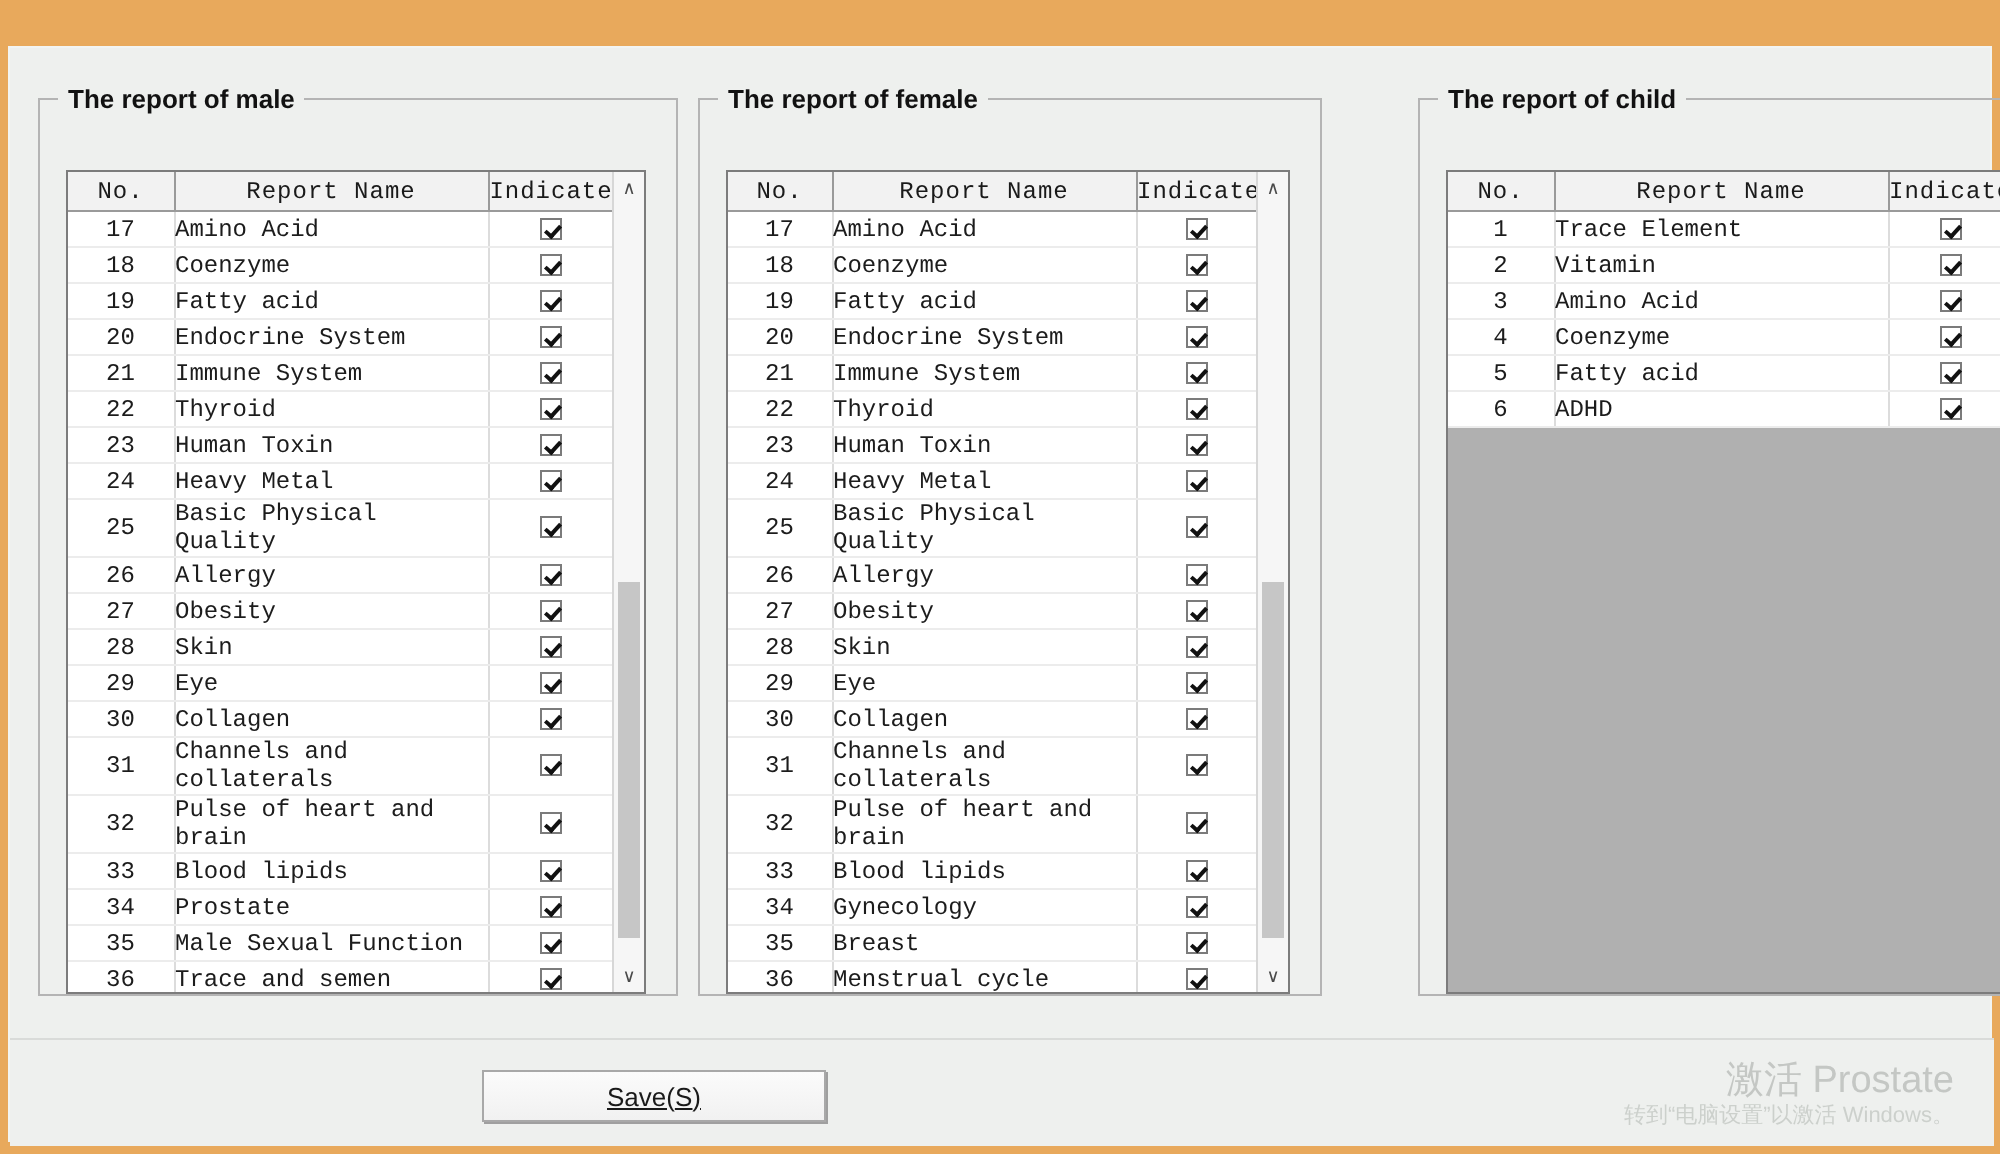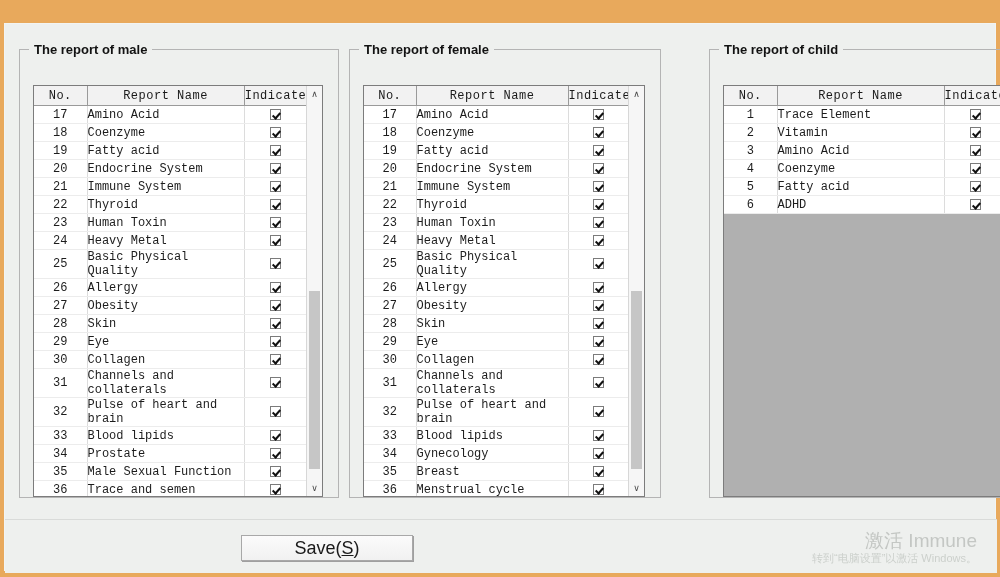--- a/index.html
+++ b/index.html
@@ -231,25 +231,26 @@
   .btn {
     position: absolute;
     top: 15px;
     height: 26px;
     background: linear-gradient(180deg,#fbfbfb 0%, #f1f1f1 100%);
     border: 1px solid #a8a8a8;
     box-shadow: 1px 1px 0 #9f9f9f;
     display: flex;
     align-items: center;
     justify-content: center;
-    font-size: 18px;
+    font-size: 13px;
     color: #1a1a1a;
     cursor: pointer;
     box-sizing: border-box;
     font-family: "Liberation Sans", sans-serif;
+    text-decoration: underline;
   }
   #btn-save { left: 236px; width: 172px; }
   #btn-exit { left: 590px; width: 172px; }
   .btn u { text-decoration: underline; }
   
   .watermark {
     position: absolute;
     right: 18px;
     bottom: 4px;
     text-align: right;
@@ -588,18 +589,18 @@
 
     </div>
 
     <div class="bottombar">
       <div class="btn" id="btn-save">
         <span><span>Save(</span><u>S</u><span>)</span></span>
       </div>
     </div>
 
     <div class="watermark">
-      <div class="wm-line1">激活 Immune</div>
+      <div class="wm-line1">激活 Prostate</div>
       <div class="wm-line2">转到“电脑设置”以激活 Windows。</div>
     </div>
 
   </div>
 </div>
 
 </body></html>

